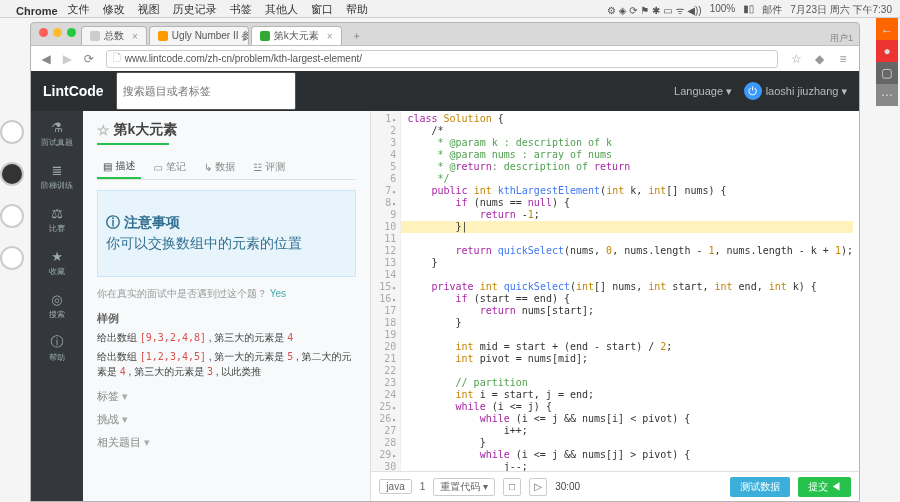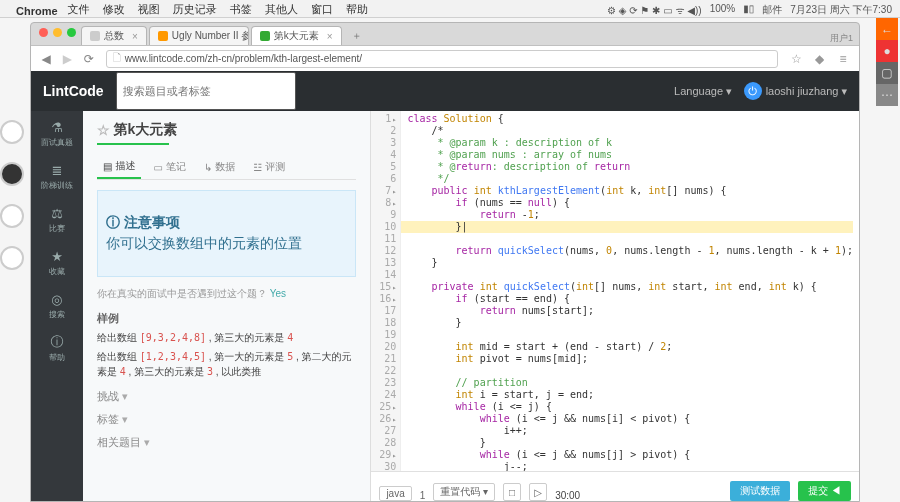--- a/index.html
+++ b/index.html
@@ -73,21 +73,21 @@
 .gutter div { height: 12px; line-height: 12px; }
 .gutter .fold::after { content: "▸"; font-size: 7px; color: #999; margin-left: 1px; }
 .codelines { padding: 2px 6px; white-space: pre; color: #333; }
 .codelines div { height: 12px; line-height: 12px; }
 .codelines .hl { background: #fff2bd; margin-left: -6px; padding-left: 6px; }
 .kw { color: #a626a4; }
 .ty { color: #c18401; }
 .cm { color: #50a14f; }
 .fn { color: #4078f2; }
 .nm { color: #c18401; }
-.editor-footer { height: 30px; border-top: 1px solid #e0e0e0; display: flex; align-items: flex-end; padding: 0 8px; gap: 8px; font-size: 10px; color: #666; }
+.editor-footer { height: 30px; border-top: 1px solid #e0e0e0; display: flex; align-items: center; padding: 0 8px; gap: 8px; font-size: 10px; color: #666; }
 .editor-footer .sel { border: 1px solid #ccc; padding: 1px 6px; border-radius: 2px; background: #fff; }
 .editor-footer .ctrl { width: 18px; height: 18px; border: 1px solid #ccc; display: flex; align-items: center; justify-content: center; border-radius: 2px; }
 .editor-footer .time { color: #444; }
 .editor-footer .spacer { flex: 1; }
 .editor-footer .btn { padding: 3px 10px; border-radius: 2px; color: #fff; font-size: 10px; }
 .editor-footer .btn.test { background: #3bafda; }
 .editor-footer .btn.submit { background: #27c24c; }
 
 
 .rtool { position: absolute; right: 2px; top: 18px; width: 22px; background: #555; border-radius: 3px; display: flex; flex-direction: column; }
@@ -265,22 +265,22 @@
         <section>
           <div class="label">样例</div>
           <div style="font-size:10px;line-height:1.5">
             <span>给出数组 </span><span class="inline-code">[9,3,2,4,8]</span><span> , 第三大的元素是 </span><span class="inline-code">4</span>
           </div>
           <div style="font-size:10px;line-height:1.5;margin-top:4px">
             <span>给出数组 </span><span class="inline-code">[1,2,3,4,5]</span><span> , 第一大的元素是 </span><span class="inline-code">5</span><span> , 第二大的元素是 </span><span class="inline-code">4</span><span> , 第三大的元素是 </span><span class="inline-code">3</span><span> , 以此类推</span>
           </div>
         </section>
 
+        <div class="drop">标签</div>
         <div class="drop">挑战</div>
-        <div class="drop">标签</div>
         <div class="drop">相关题目</div>
       </div>
 
       <div class="editor">
         <div class="code">
           <div class="gutter" id="gutter">
               <div class="fold">1</div>
               <div>2</div>
               <div>3</div>
               <div>4</div>

